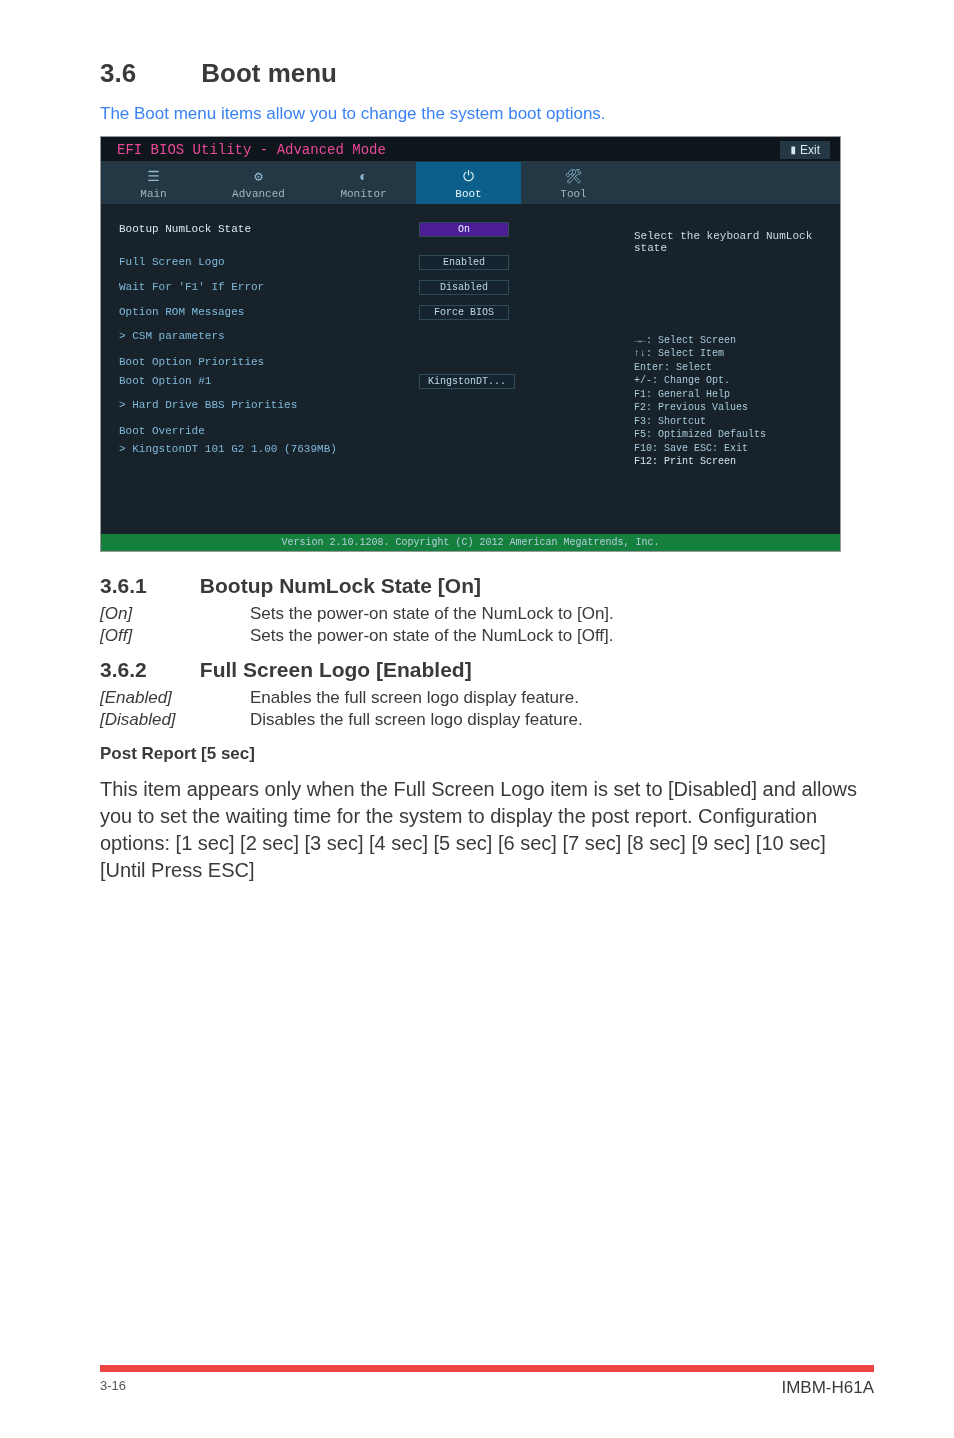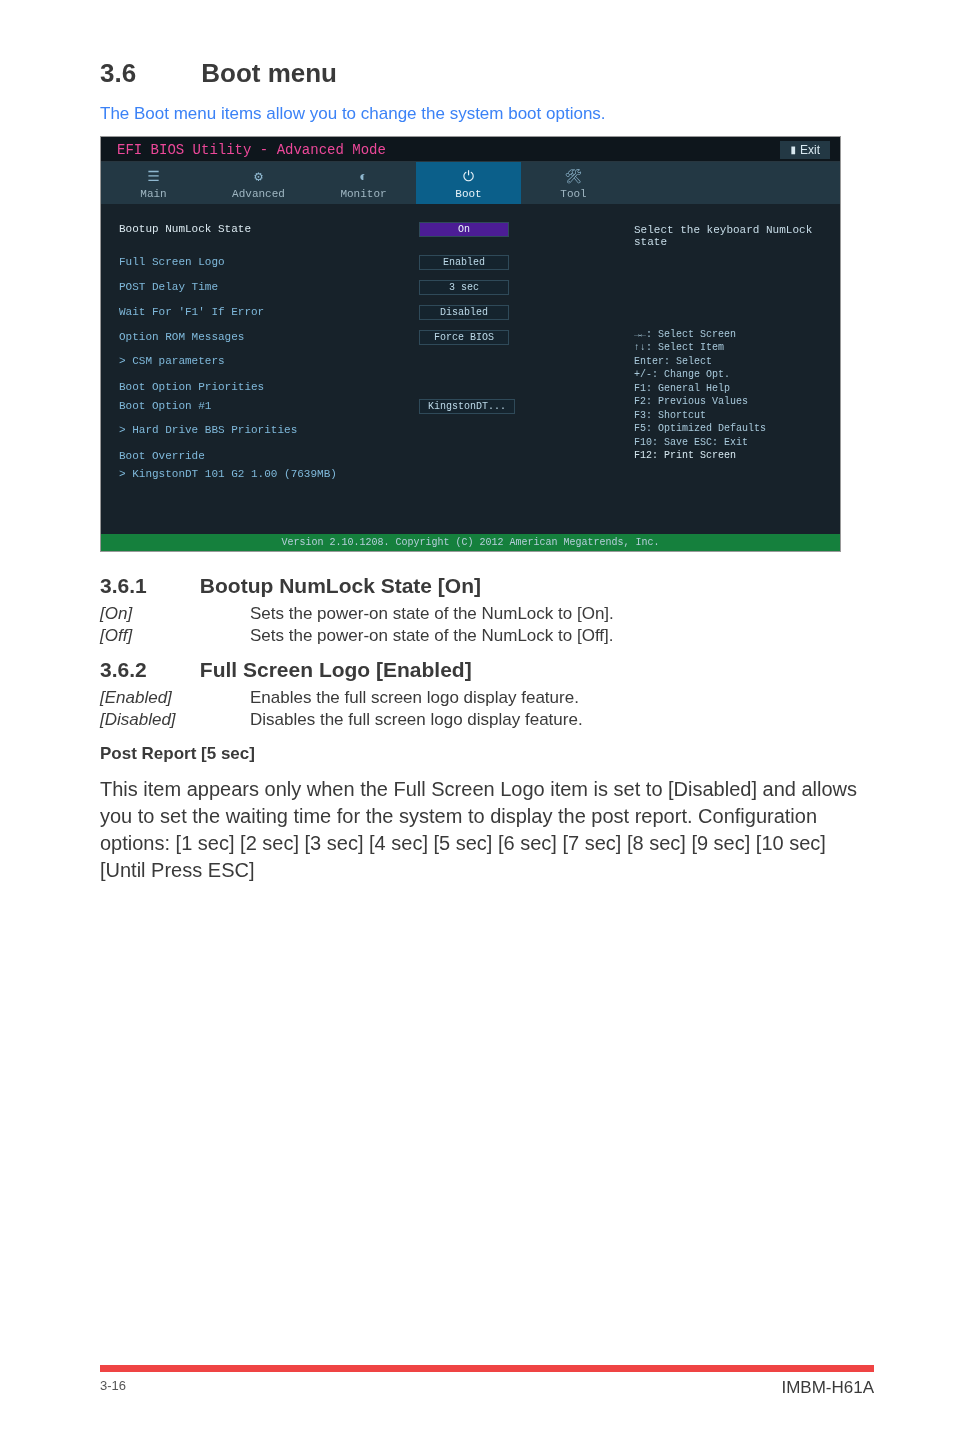--- a/index.html
+++ b/index.html
@@ -67,21 +67,21 @@
   .bios-body {
     display: flex;
     min-height: 330px;
   }
   .bios-left {
     flex: 1;
     padding: 18px 18px 10px 18px;
   }
   .bios-right {
     width: 218px;
-    padding: 20px 12px 10px 12px;
+    padding: 26px 12px 10px 12px;
     background: #17222a;
     border-left: none;
   }
   .row {
     display: flex;
     align-items: center;
     margin-bottom: 10px;
   }
   .row .label { flex: 0 0 300px; color: #7fb9db; }
   .row .label.white { color: #dbe9f0; }
@@ -177,24 +177,20 @@
         <span class="valbox highlight">On</span>
       </div>
 
       <div style="height:8px"></div>
 
       <div class="row">
         <span class="label">Full Screen Logo</span>
         <span class="valbox">Enabled</span>
       </div>
       <div class="row">
-        <span class="label">POST Delay Time</span>
-        <span class="valbox">3 sec</span>
-      </div>
-      <div class="row">
         <span class="label">Wait For 'F1' If Error</span>
         <span class="valbox">Disabled</span>
       </div>
       <div class="row">
         <span class="label">Option ROM Messages</span>
         <span class="valbox">Force BIOS</span>
       </div>
       <div class="link-item">
         <span>CSM parameters</span>
       </div>

